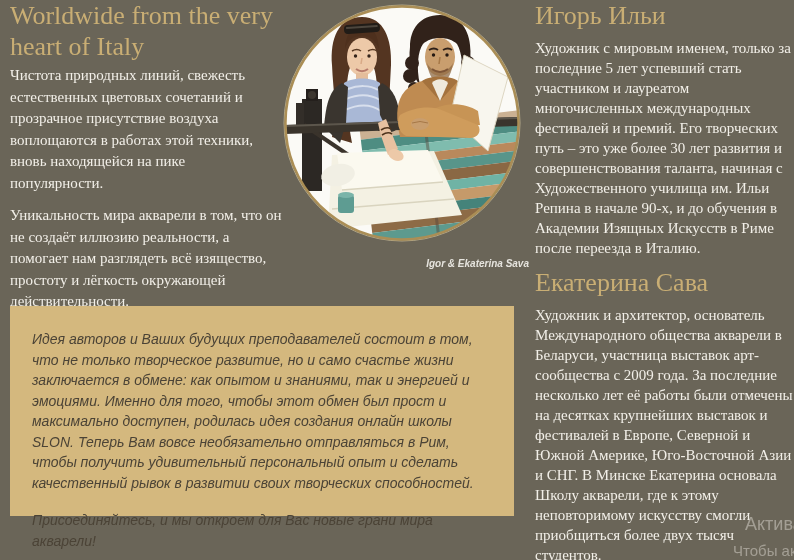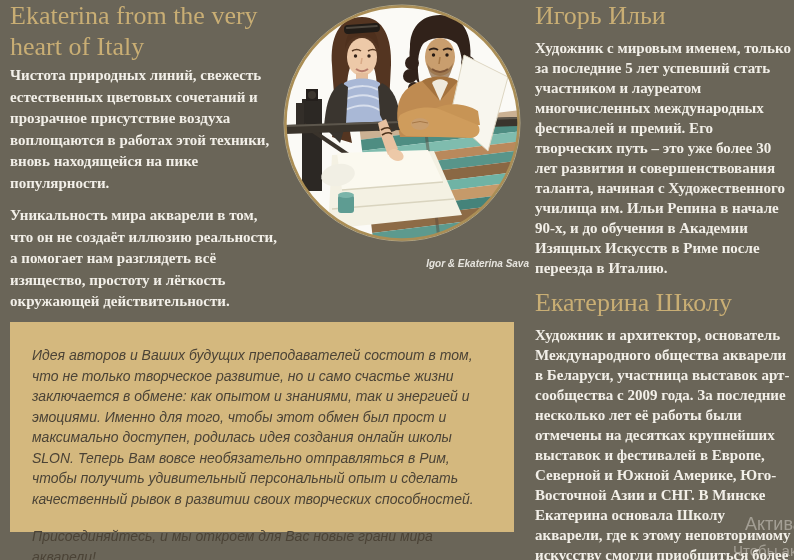--- a/index.html
+++ b/index.html
@@ -10,35 +10,35 @@
   }
   .page{position:absolute;inset:0;}
 
   
   .left-col{position:absolute;left:10px;top:0;width:272px;}
   .gold-heading{
     color:var(--gold,#c9ae74);font-size:26px;line-height:31px;font-weight:normal;
     margin:0 0 3px 0;font-family:"Liberation Serif",serif;
   }
   .body-text{
-    color:var(--text,#f2efe8);font-size:15px;line-height:21.5px;font-weight:bold;
+    color:var(--text,#f2efe8);font-size:15px;line-height:21.5px;font-weight:normal;
     margin:0 0 11px 0;
   }
 
   
   .photo-wrap{position:absolute;left:282px;top:3px;width:240px;height:240px;}
   .photo-caption{
     position:absolute;left:289px;top:258px;width:240px;text-align:right;
     color:var(--caption,#e6e4de);font-family:"Liberation Sans",sans-serif;
     font-size:10px;font-style:italic;font-weight:bold;
   }
 
   
   .panel{
-    position:absolute;left:10px;top:322px;width:460px;height:166px;
+    position:absolute;left:10px;top:306px;width:460px;height:166px;
     background:var(--panel,#d4b87e);padding:23px 22px 21px 22px;
   }
   .panel p{
     margin:0 0 17px 0;color:var(--panel_text,#4b4336);
     font-family:"Liberation Sans",sans-serif;font-style:italic;
     font-size:14px;line-height:20.5px;
   }
   .panel p:last-child{margin-bottom:0;}
 
   
@@ -52,21 +52,21 @@
     font-family:"Liberation Sans",sans-serif;white-space:nowrap;pointer-events:none;}
   .wm1{left:745px;top:514px;font-size:18px;}
   .wm2{left:733px;top:542px;font-size:15px;}
 </style>
 </head>
 <body>
 
 <div class="page">
 
   <section class="left-col">
-    <h1 class="gold-heading">Ekaterina from the very heart of Italy</h1>
+    <h1 class="gold-heading">Worldwide from the very heart of Italy</h1>
     <p class="body-text">Чистота природных линий, свежесть естественных цветовых сочетаний и прозрачное присутствие воздуха воплощаются в работах этой техники, вновь находящейся на пике популярности.</p>
     <p class="body-text">Уникальность мира акварели в том, что он не создаёт иллюзию реальности, а помогает нам разглядеть всё изящество, простоту и лёгкость окружающей действительности.</p>
   </section>
 
   <figure class="photo-wrap" style="margin:0">
     <svg width="240" height="240" viewBox="0 0 240 240">
       <defs>
         <clipPath id="pc">
             <circle cx="120" cy="120" r="117"></circle>
           </clipPath>
@@ -185,21 +185,21 @@
   <div class="photo-caption">Igor &amp; Ekaterina Sava</div>
 
   <section class="panel">
     <p>Идея авторов и Ваших будущих преподавателей состоит в том, что не только творческое развитие, но и само счастье жизни заключается в обмене: как опытом и знаниями, так и энергией и эмоциями. Именно для того, чтобы этот обмен был прост и максимально доступен, родилась идея создания онлайн школы SLON. Теперь Вам вовсе необязательно отправляться в Рим, чтобы получить удивительный персональный опыт и сделать качественный рывок в развитии своих творческих способностей.</p>
     <p>Присоединяйтесь, и мы откроем для Вас новые грани мира акварели!</p>
   </section>
 
   <section class="right-col">
     <h2 class="gold-heading">Игорь Ильи</h2>
     <p class="body-text">Художник с мировым именем, только за последние 5 лет успевший стать участником и лауреатом многочисленных международных фестивалей и премий. Его творческих путь – это уже более 30 лет развития и совершенствования таланта, начиная с Художественного училища им. Ильи Репина в начале 90-х, и до обучения в Академии Изящных Искусств в Риме после переезда в Италию.</p>
-    <h2 class="gold-heading second">Екатерина Школу</h2>
+    <h2 class="gold-heading second">Екатерина Сава</h2>
     <p class="body-text">Художник и архитектор, основатель Международного общества акварели в Беларуси, участница выставок арт-сообщества с 2009 года. За последние несколько лет её работы были отмечены на десятках крупнейших выставок и фестивалей в Европе, Северной и Южной Америке, Юго-Восточной Азии и СНГ. В Минске Екатерина основала Школу акварели, где к этому неповторимому искусству смогли приобщиться более двух тысяч студентов.</p>
   </section>
 
   <div class="watermark">
     <span class="watermark wm1">Актива</span>
     <span class="watermark wm2">Чтобы ак</span>
   </div>
 
 </div>
 

